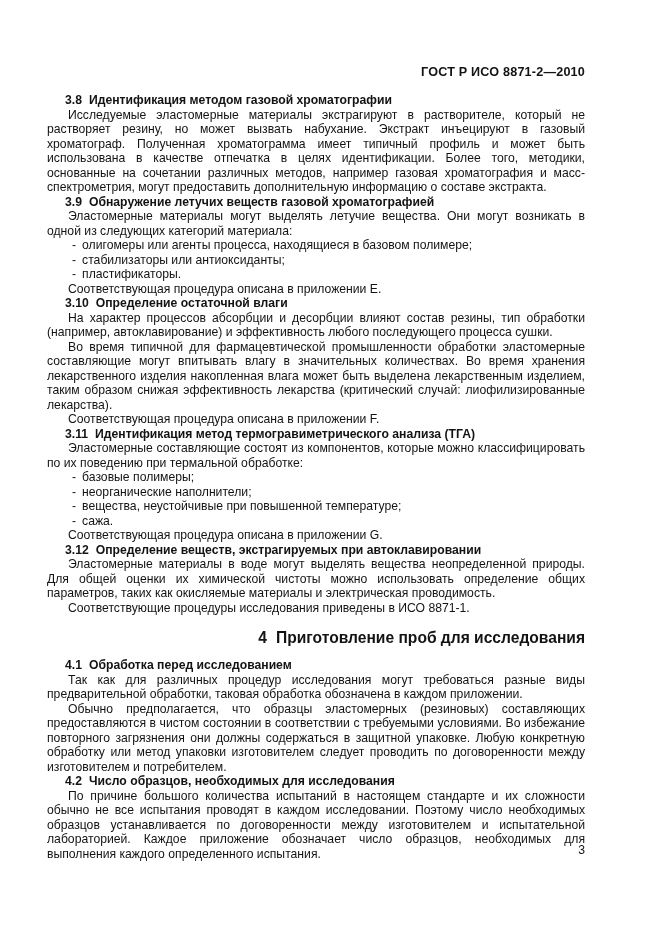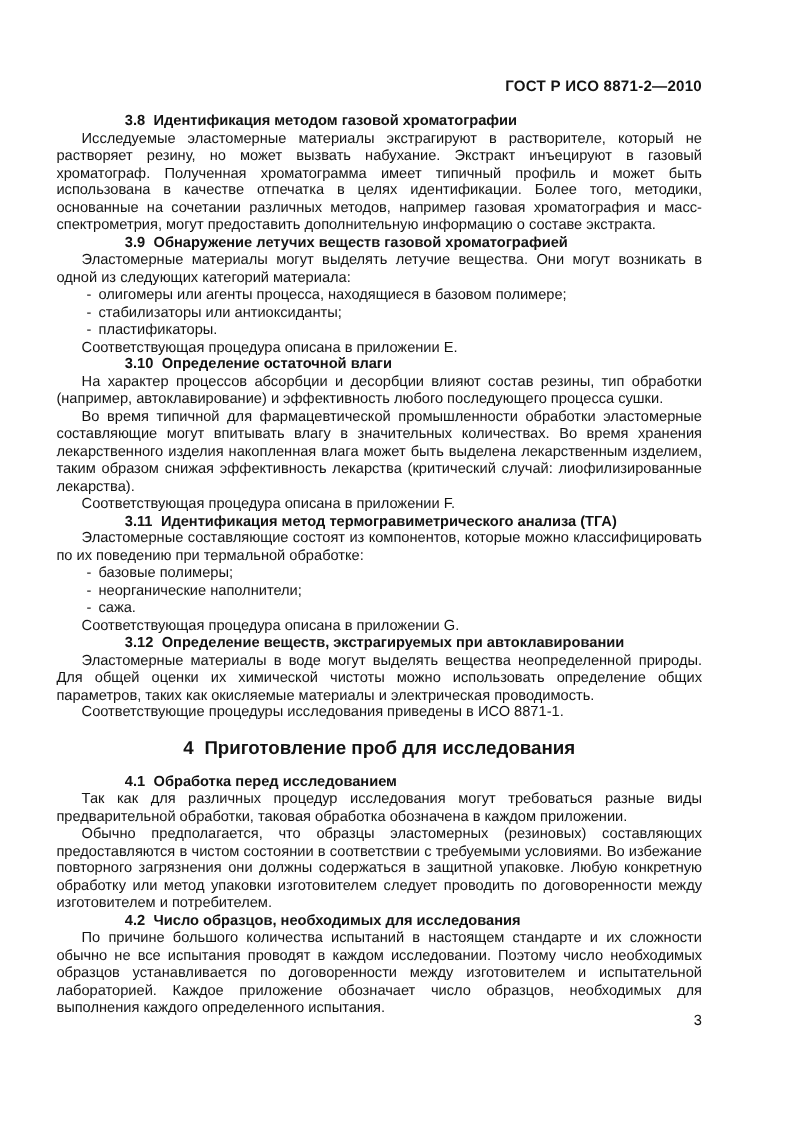--- a/index.html
+++ b/index.html
@@ -39,27 +39,27 @@
     text-indent: 21px;
   }
   .h2 {
     margin: 0;
     padding-left: 18px;
     font-weight: 700;
     font-size: 12.2px;
     line-height: 14.5px;
     text-align: left;
   }
-  .h2 .num { margin-right: 7px; margin-left: 39px; }
+  .h2 .num { margin-right: 7px; }
   .h1 {
     margin: 13px 0 11px 0;
     font-weight: 700;
     font-size: 15.6px;
     line-height: 19px;
-    text-align: center;
+    text-align: right;
   }
   .h1 .num { margin-right: 9px; }
   .li {
     margin: 0;
     padding-left: 25px;
     text-align: justify;
   }
   .li .marker { margin-right: 6px; }
   .page-number {
     position: absolute;
@@ -91,20 +91,21 @@
 
     <p class="h2"><span class="num">3.10</span><span>Определение остаточной влаги</span></p>
     <p class="p">На характер процессов абсорбции и десорбции влияют состав резины, тип обработки (например, автоклавирование) и эффективность любого последующего процесса сушки.</p>
     <p class="p">Во время типичной для фармацевтической промышленности обработки эластомерные составляющие могут впитывать влагу в значительных количествах. Во время хранения лекарственного изделия накопленная влага может быть выделена лекарственным изделием, таким образом снижая эффективность лекарства (критический случай: лиофилизированные лекарства).</p>
     <p class="p">Соответствующая процедура описана в приложении F.</p>
 
     <p class="h2"><span class="num">3.11</span><span>Идентификация метод термогравиметрического анализа (ТГА)</span></p>
     <p class="p">Эластомерные составляющие состоят из компонентов, которые можно классифицировать по их поведению при термальной обработке:</p>
     <p class="li"><span class="marker">-</span><span>базовые полимеры;</span></p>
     <p class="li"><span class="marker">-</span><span>неорганические наполнители;</span></p>
+    <p class="li"><span class="marker">-</span><span>вещества, неустойчивые при повышенной температуре;</span></p>
     <p class="li"><span class="marker">-</span><span>сажа.</span></p>
     <p class="p">Соответствующая процедура описана в приложении G.</p>
 
     <p class="h2"><span class="num">3.12</span><span>Определение веществ, экстрагируемых при автоклавировании</span></p>
     <p class="p">Эластомерные материалы в воде могут выделять вещества неопределенной природы. Для общей оценки их химической чистоты можно использовать определение общих параметров, таких как окисляемые материалы и электрическая проводимость.</p>
     <p class="p">Соответствующие процедуры исследования приведены в ИСО 8871-1.</p>
 
     <p class="h1"><span class="num">4</span><span>Приготовление проб для исследования</span></p>
 
     <p class="h2"><span class="num">4.1</span><span>Обработка перед исследованием</span></p>

